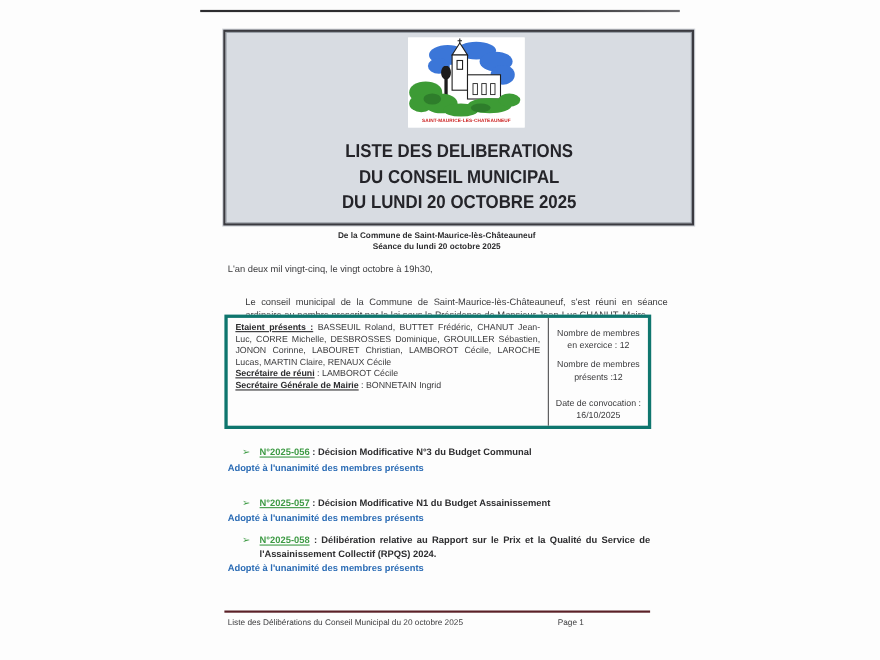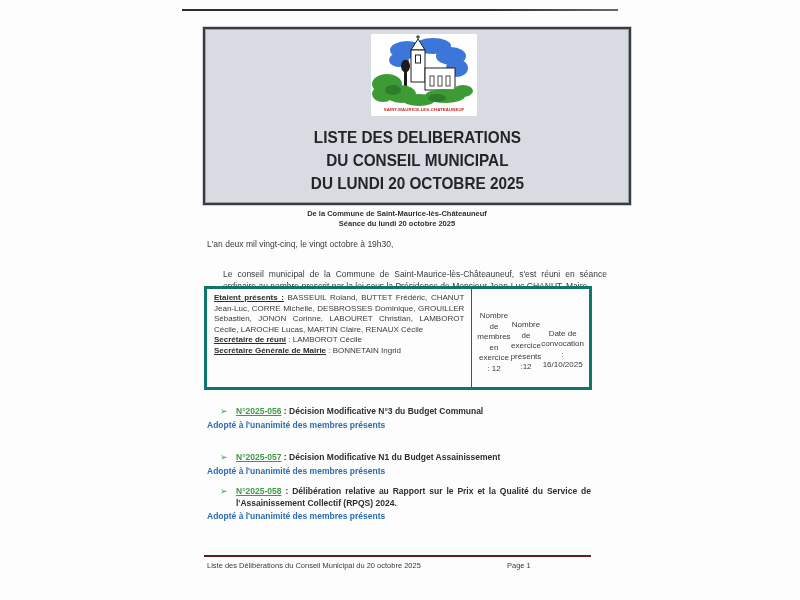--- a/index.html
+++ b/index.html
@@ -54,21 +54,21 @@
     background:#fdfdfd;
   }
   .att-left { width:292px; box-sizing:border-box; border-right:1px solid #4f4f52;
     padding:4px 7px 0 7px; }
   .att-left p { margin:0; line-height:10.5px; }
   .att-names  { text-align:justify; }
   .att-absent { margin-top:8px; }
   .att-sec    { margin-top:15px; }
   .att-sec2   { margin-top:11px; }
   .lbl { font-weight:bold; text-decoration:underline; color:#2c2c2e; }
-  .att-right { flex:1; display:flex; flex-direction:row; align-items:center;
+  .att-right { flex:1; display:flex; flex-direction:column; align-items:flex-end;
     text-align:center; padding:9px 5px 0 5px; box-sizing:border-box; }
   .att-right p { margin:0; line-height:10.5px; }
   .att-right p.m2 { margin-top:8px; }
   .att-right p.m3 { margin-top:14px; }
 
   
   .delib { position:absolute; left:207px; width:384px; }
   #d1 { top:406px; } #d2 { top:452px; } #d3 { top:486px; }
   .delib-line { position:relative; padding-left:29px; font-size:8.5px;
     line-height:11.5px; font-weight:bold; color:#2e2e30; }
@@ -152,21 +152,21 @@
   <p class="intro2">Le conseil municipal de la Commune de Saint-Maurice-lès-Châteauneuf, s'est réuni en séance ordinaire au nombre prescrit par la loi sous la Présidence de Monsieur Jean-Luc CHANUT, Maire.</p>
 
   <div class="att-table">
     <div class="att-left">
       <p class="att-names"><span class="lbl">Etaient présents :</span><span> BASSEUIL Roland, BUTTET Frédéric, CHANUT Jean-Luc, CORRE Michelle, DESBROSSES Dominique, GROUILLER Sébastien, JONON Corinne, LABOURET Christian, LAMBOROT Cécile, LAROCHE Lucas, MARTIN Claire, RENAUX Cécile</span></p>
       <p class="att-sec"><span class="lbl">Secrétaire de réuni</span><span> : LAMBOROT Cécile</span></p>
       <p class="att-sec2"><span class="lbl">Secrétaire Générale de Mairie</span><span> : BONNETAIN Ingrid</span></p>
     </div>
     <div class="att-right">
       <p>Nombre de membres en exercice : 12</p>
-      <p class="m2">Nombre de exercice présents :12</p>
+      <p class="m2">Nombre de membres présents :12</p>
       <p class="m3">Date de convocation : 16/10/2025</p>
     </div>
   </div>
 
   <div class="delib" id="d1">
     <div class="delib-line">
       <span class="bullet">➢</span>
       <span class="dnum">N°2025-056</span><span> : </span><span>Décision Modificative N°3 du Budget Communal</span>
     </div>
     <div class="dresult">Adopté à l'unanimité des membres présents</div>

